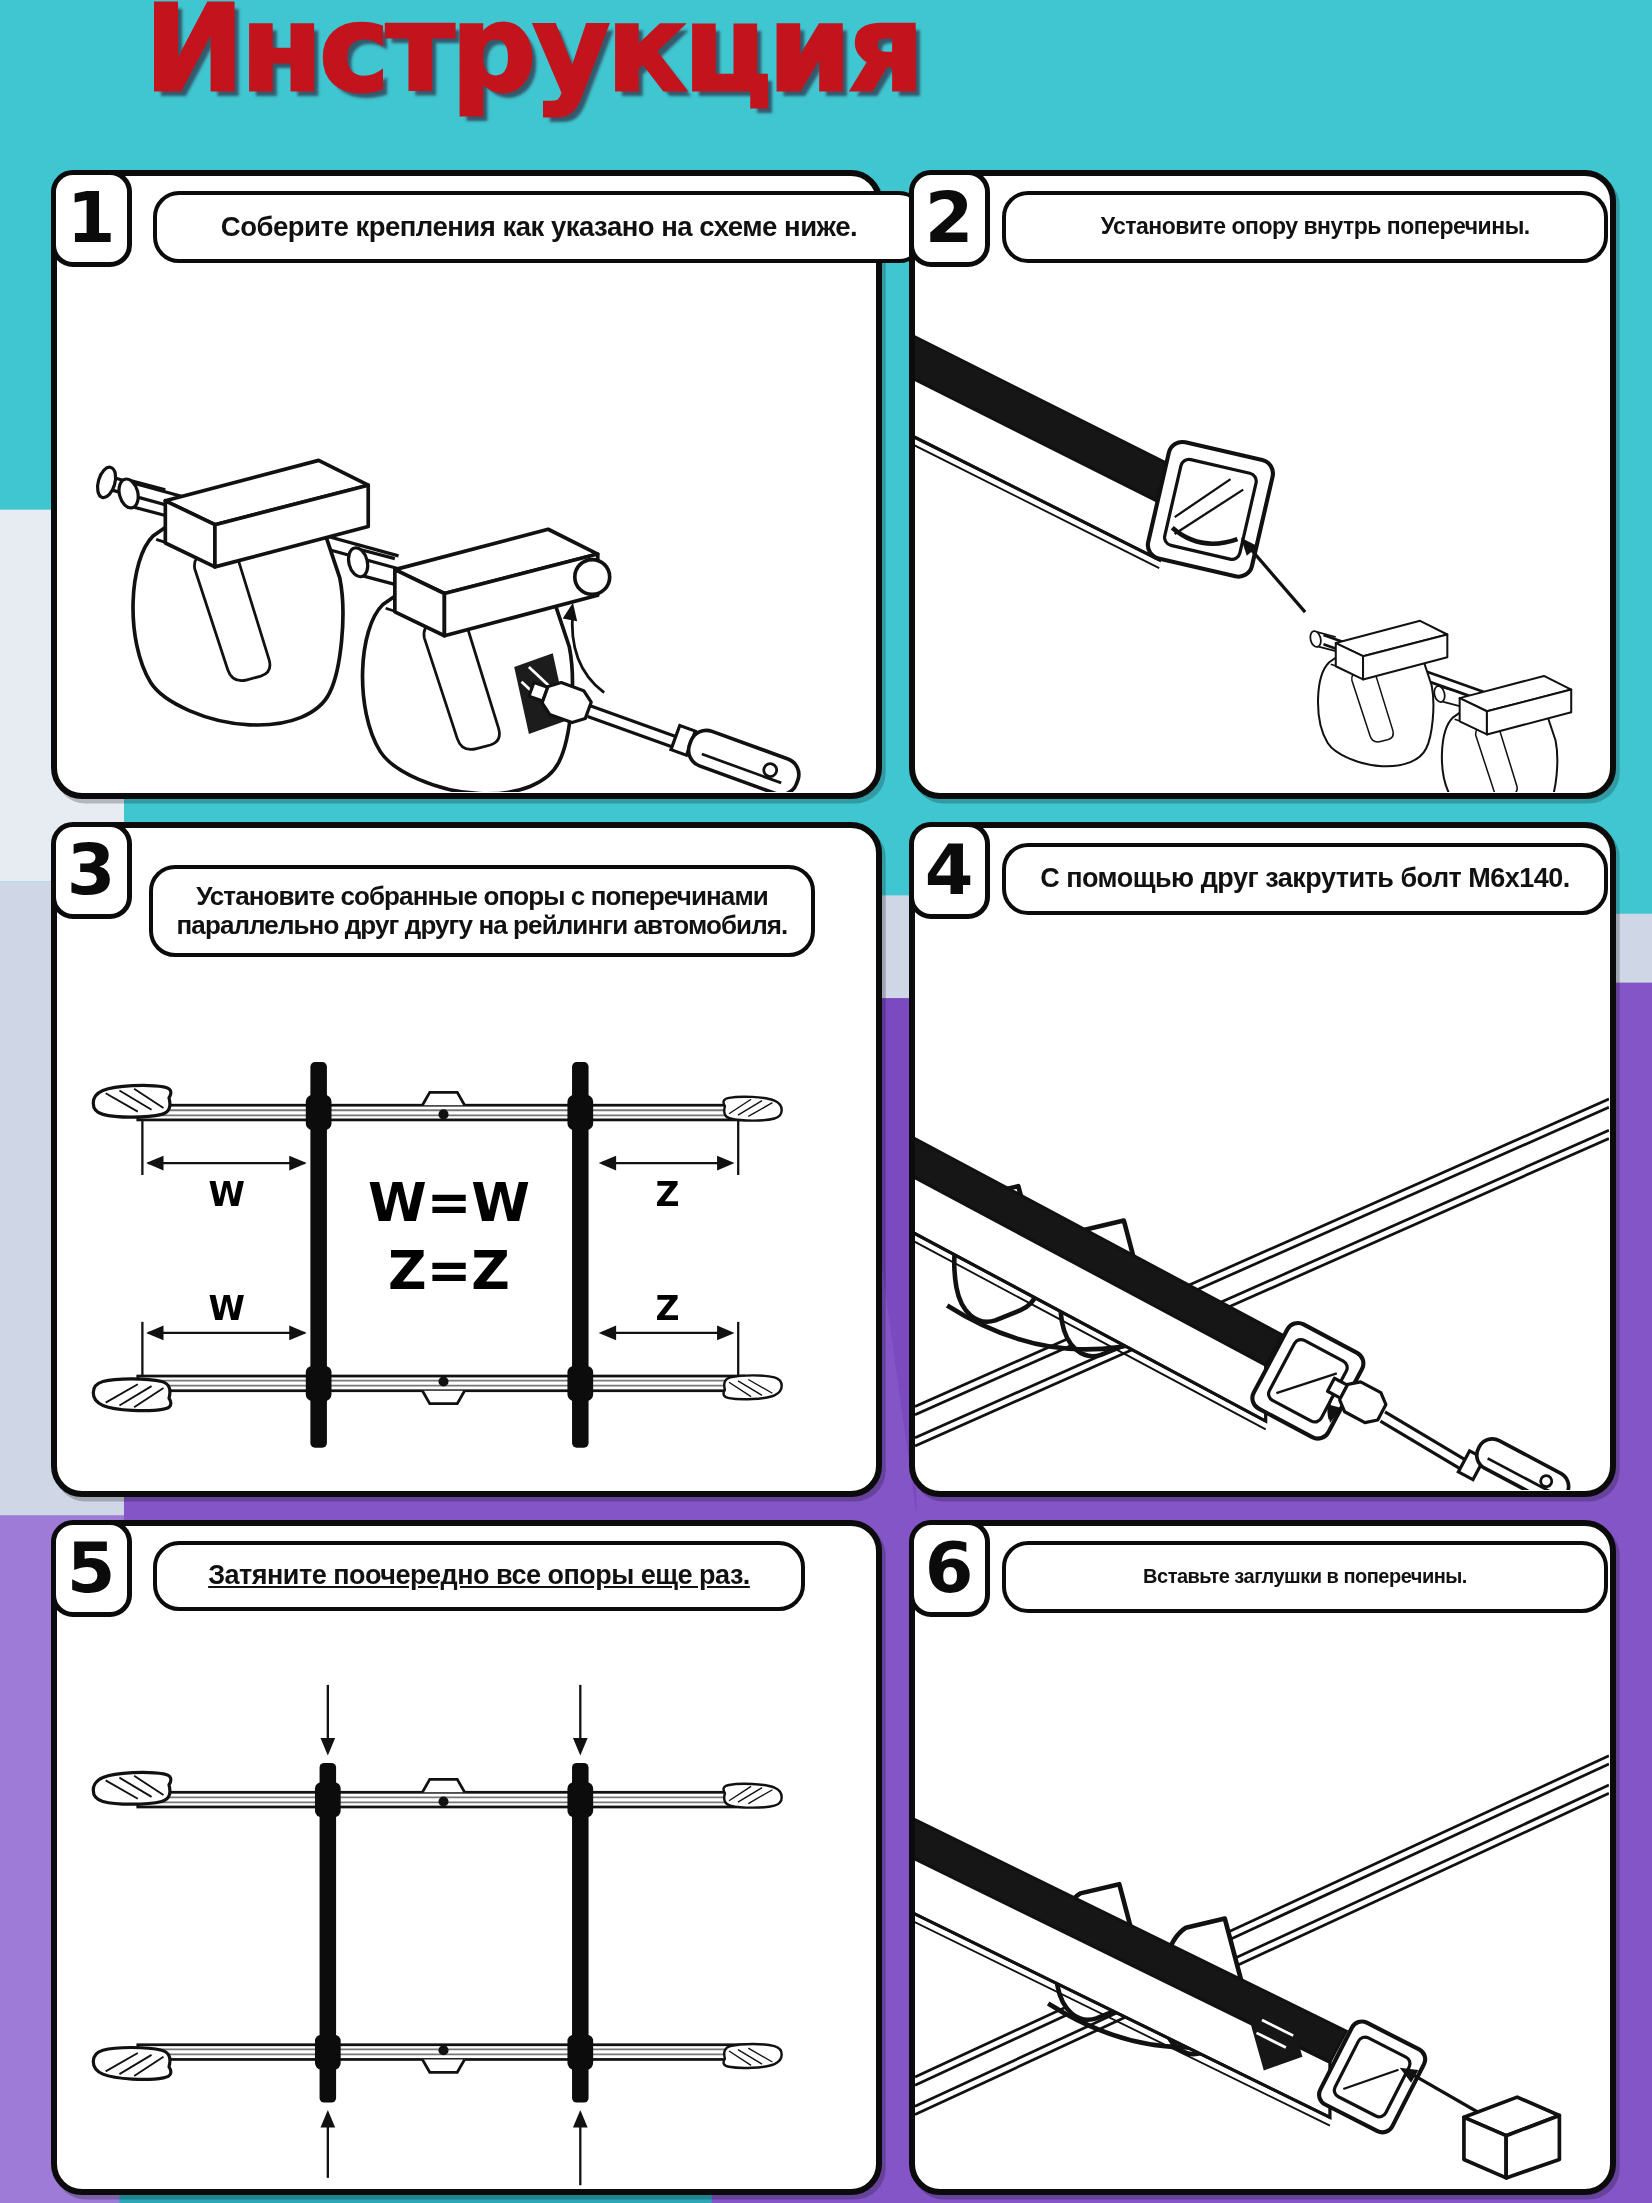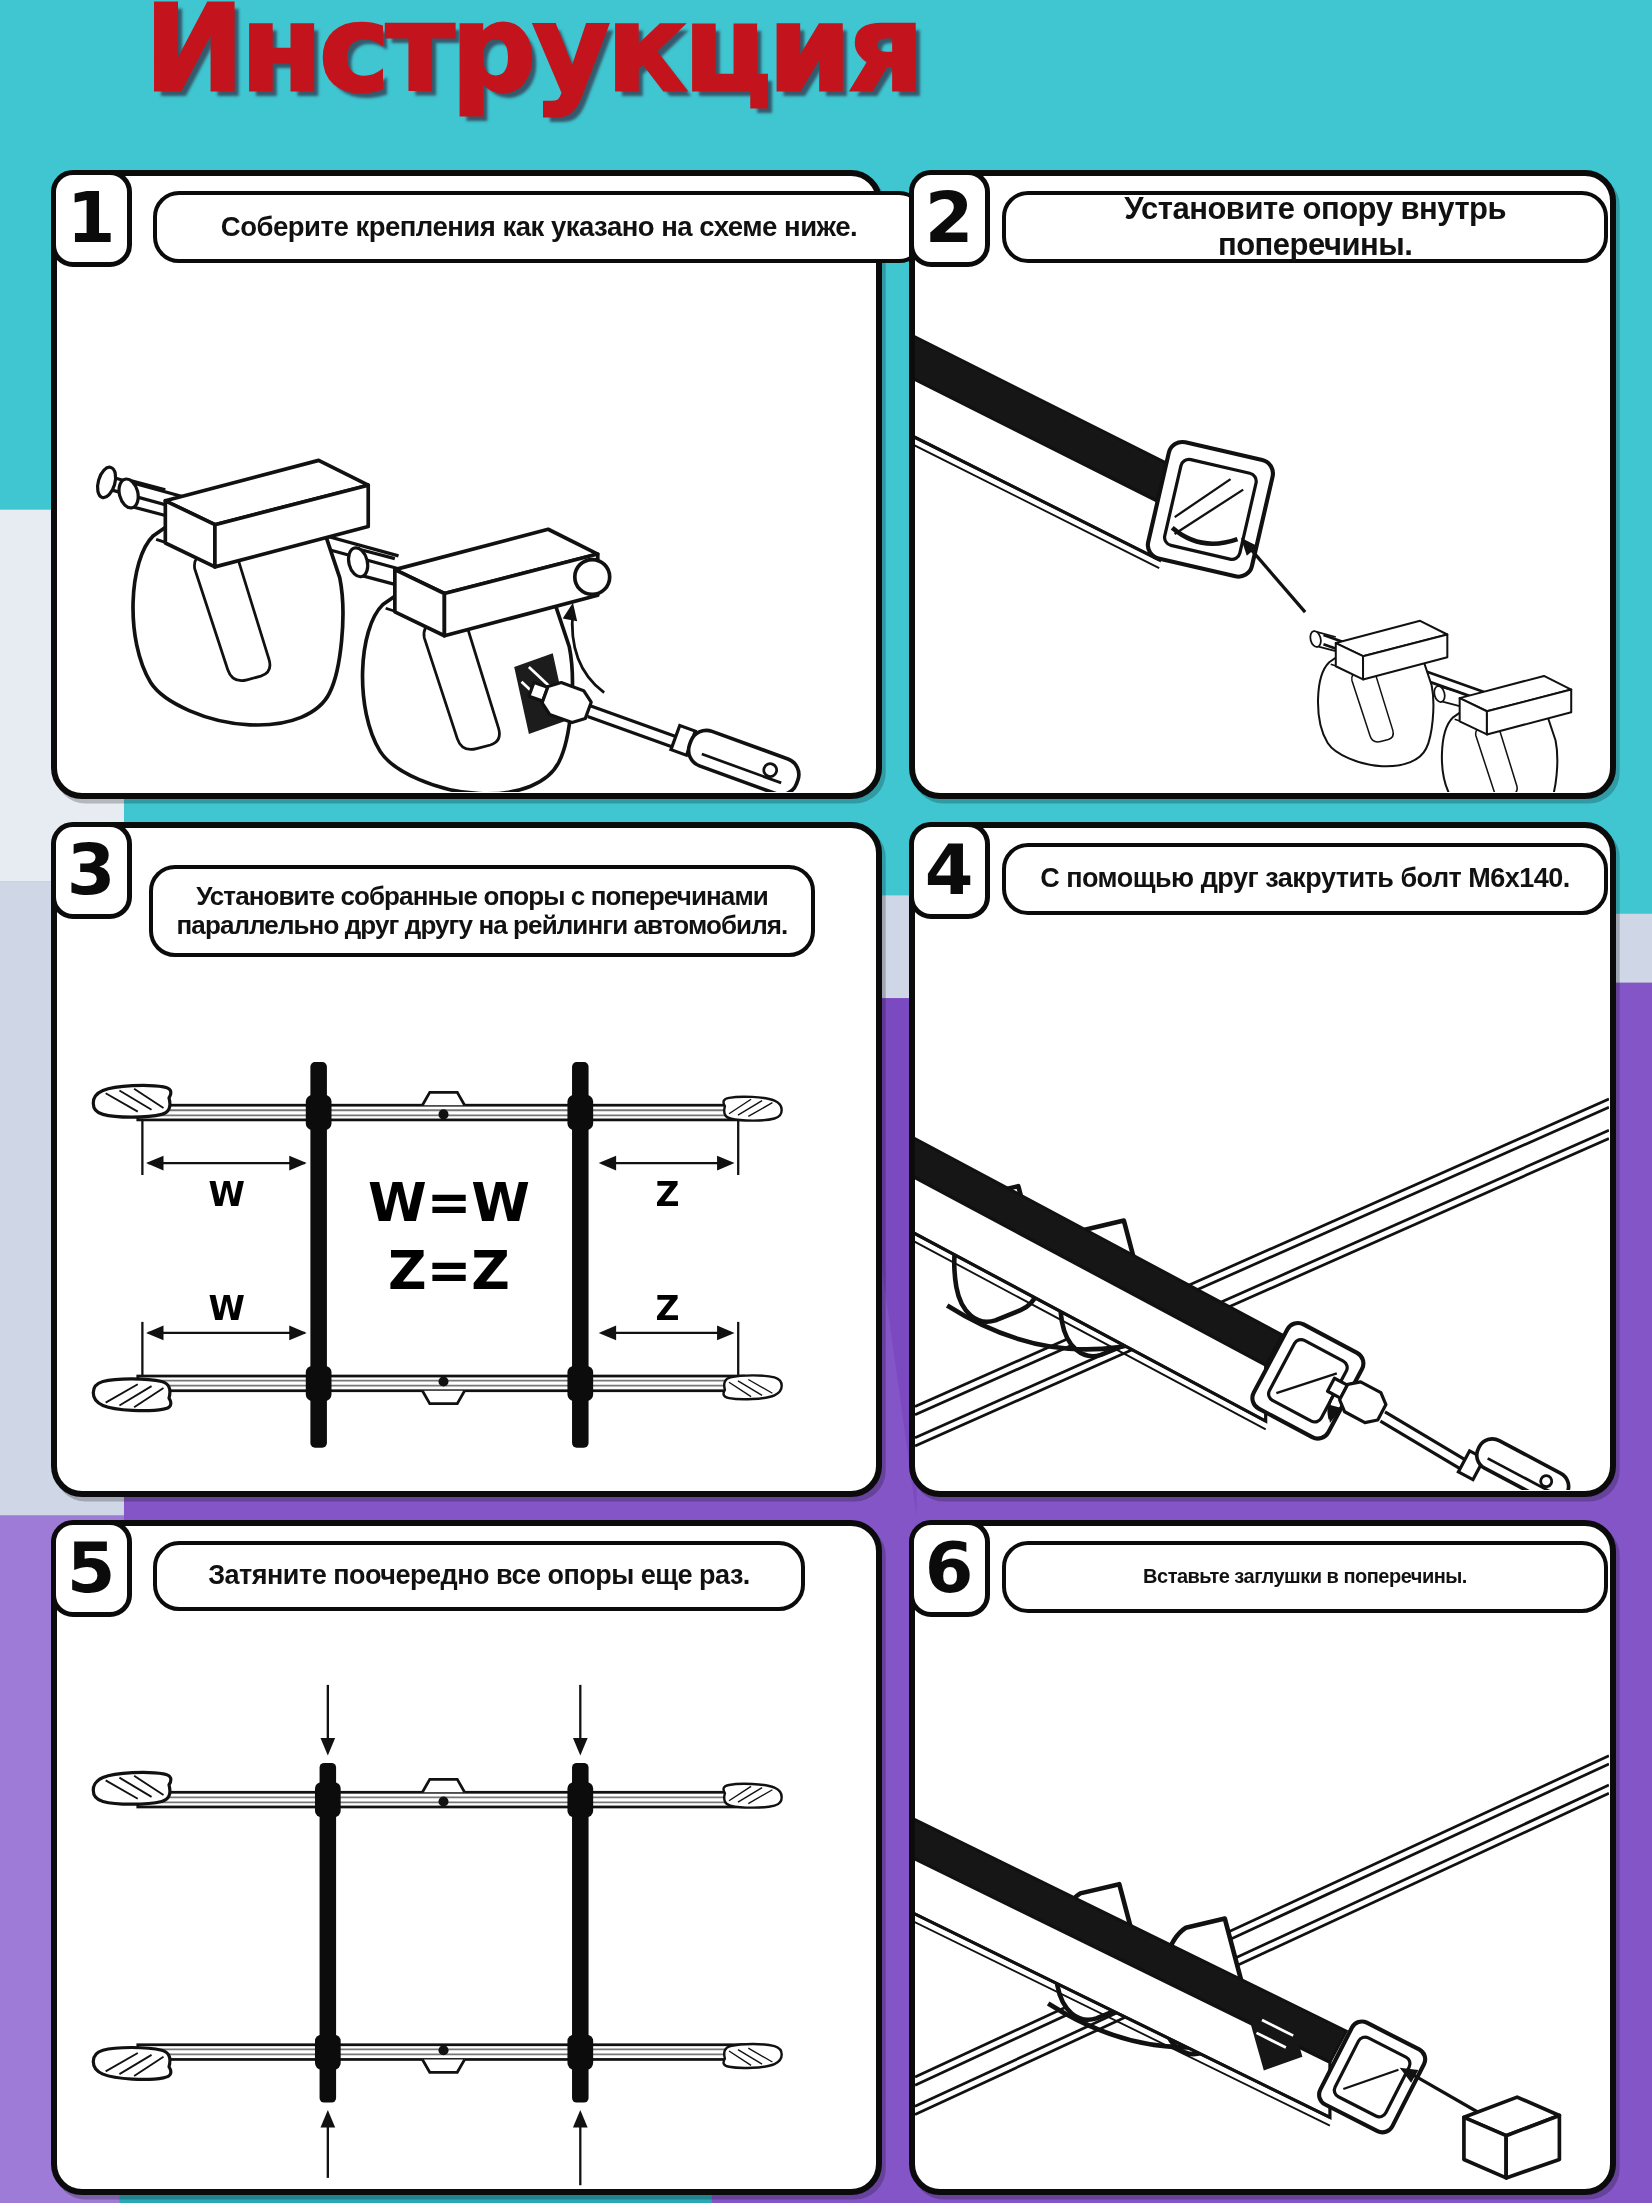--- a/index.html
+++ b/index.html
@@ -123,21 +123,21 @@
           <line x1="-46" y1="7" x2="46" y2="7" stroke-width="3"></line>
           <circle cx="30" cy="-2" r="7" stroke-width="3"></circle>
         </g>
       </g>
     </svg>
   </div>
 </div>
 
 <div class="panel" style="left:909px;top:170px;width:707px;height:629px;">
   <div class="badge">2</div>
-  <div class="banner" style="left:87px;top:14.7px;width:606px;height:72px;font-size:31px;padding-left:35px;">Установите опору внутрь поперечины.</div>
+  <div class="banner" style="left:87px;top:14.7px;width:606px;height:72px;font-size:23px;padding-left:35px;">Установите опору внутрь поперечины.</div>
   <div class="art" style="left:0;top:92px;width:694px;height:524px;">
     <svg width="694" height="524" viewBox="0 0 756 571">
 
       <polygon points="-40,55 285,218 266,255 -59,92" fill="#161616" stroke="#111" stroke-width="3"></polygon>
       <polygon points="-59,92 266,255 266,318 -59,155" fill="#fff" stroke="#111" stroke-width="3.5"></polygon>
       <line x1="-59" y1="155" x2="266" y2="318" stroke="#111" stroke-width="3"></line>
       <line x1="-59" y1="164" x2="266" y2="327" stroke="#111" stroke-width="2"></line>
 
       <g transform="translate(322,262) rotate(13)" fill="#fff" stroke="#111" stroke-linejoin="round">
         <rect x="-58" y="-64" width="116" height="130" rx="15" stroke-width="4.5"></rect>
@@ -247,21 +247,21 @@
           <line x1="-40" y1="6" x2="40" y2="6" stroke-width="3"></line>
           <circle cx="28" cy="-2" r="6" stroke-width="3"></circle>
         </g>
       </g>
     </svg>
   </div>
 </div>
 
 <div class="panel" style="left:51px;top:1520px;width:831px;height:675px;">
   <div class="badge">5</div>
-  <div class="banner" style="left:96px;top:14.7px;width:652px;height:70px;font-size:27px;">Затяните поочередно все опоры еще раз.</div>
+  <div class="banner" style="left:96px;top:14.7px;width:652px;height:70px;font-size:27px;text-decoration:underline;">Затяните поочередно все опоры еще раз.</div>
   <div class="art" style="left:0;top:90px;width:818px;height:572px;">
     <svg width="818" height="572" viewBox="0 0 891 623">
       <use href="#sym-topbar" transform="translate(0,200)"></use>
       <g transform="translate(0,475) scale(1,-1)">
           <use href="#sym-topbar"></use>
         </g>
 
       <rect x="286" y="160" width="18" height="370" rx="5" fill="#0c0c0c"></rect>
       <rect x="561" y="160" width="18" height="370" rx="5" fill="#0c0c0c"></rect>
       <rect x="281" y="181" width="28" height="38" rx="7" fill="#0c0c0c"></rect>

